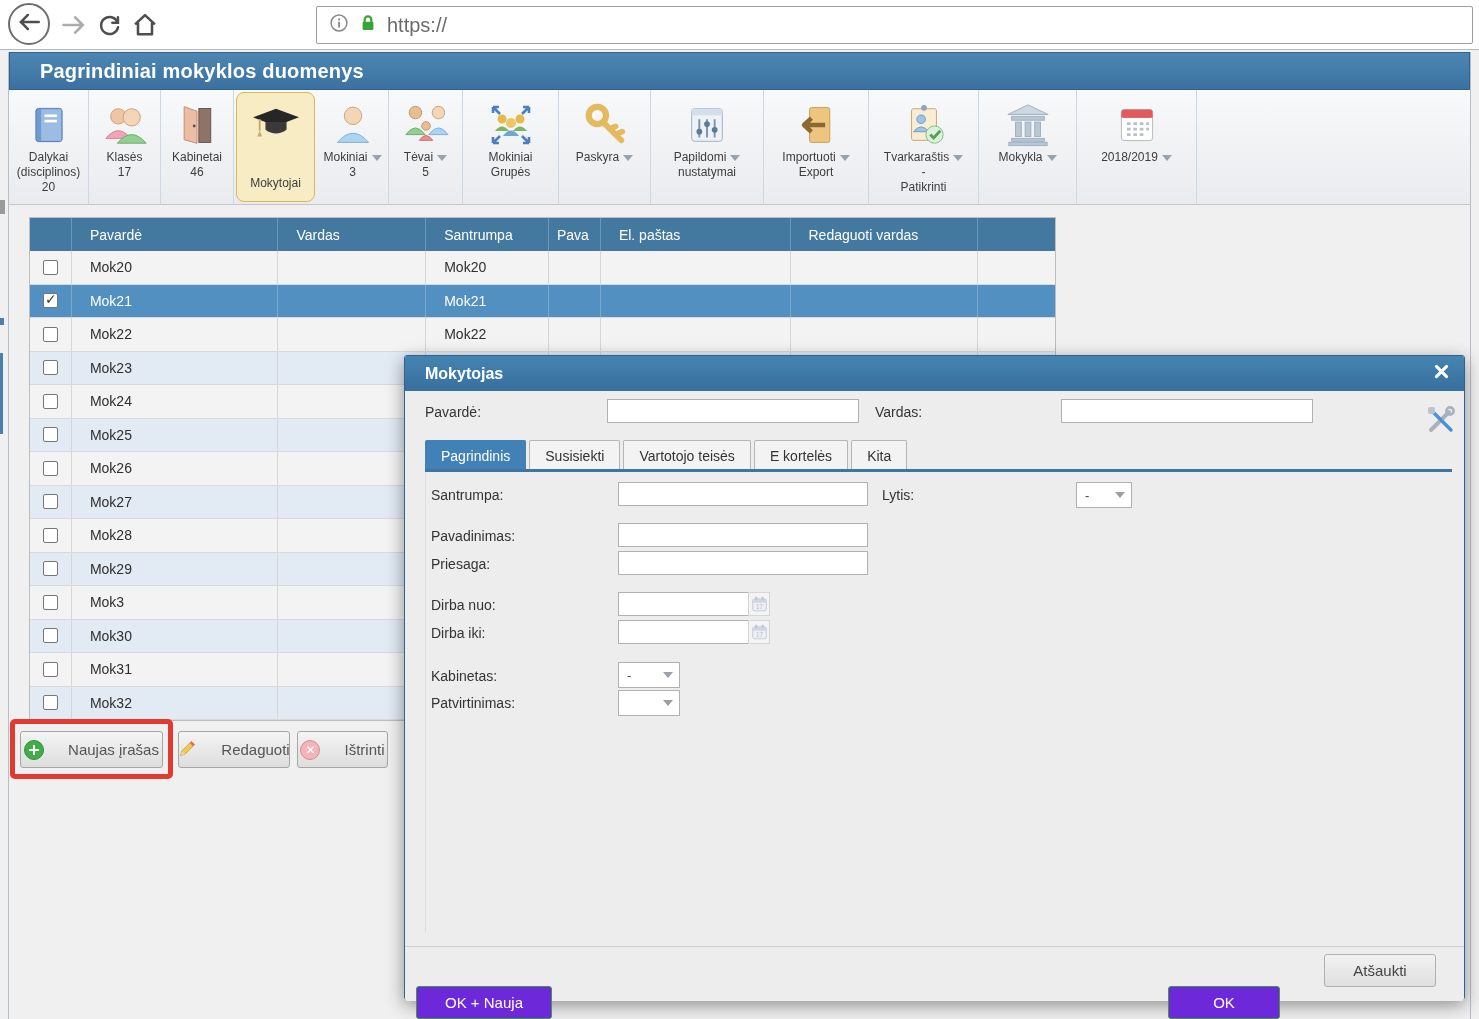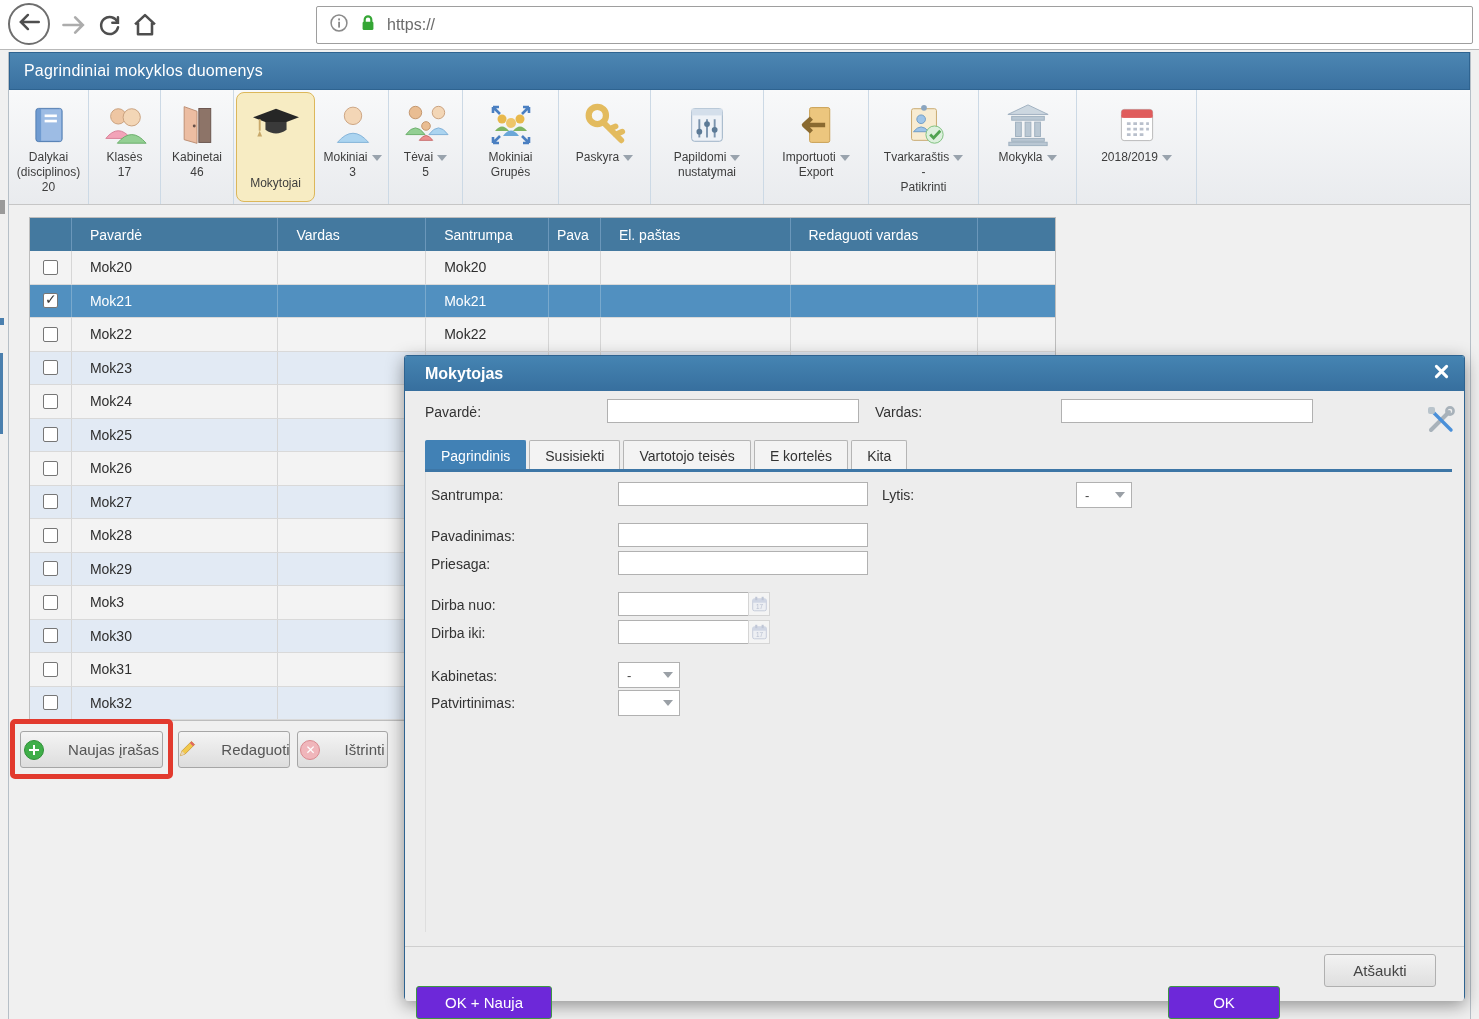--- a/index.html
+++ b/index.html
@@ -5,26 +5,26 @@
   * { margin:0; padding:0; box-sizing:border-box; }
   html,body { width:1479px; height:1019px; }
   body { font-family:"Liberation Sans","DejaVu Sans",sans-serif; background:#f0f0f0; position:relative; overflow:hidden; }
   .abs { position:absolute; }
 
   
   .browser-bar { left:0; top:0; width:1479px; height:50px; background:#fff; border-bottom:1px solid #b9b9b9; }
   .nav-btn { position:absolute; display:flex; align-items:center; justify-content:center; }
   .back-circle { left:8px; top:3px; width:42px; height:42px; border:2px solid #6e6e6e; border-radius:50%; background:#fff; }
   .addr-bar { position:absolute; left:316px; top:6px; width:1157px; height:38px; background:#fff; border:1px solid #9e9e9e; border-radius:2px; display:flex; align-items:center; padding-left:12px; gap:9px; }
-  .addr-url { color:#6b6b6b; font-size:16px; }
+  .addr-url { color:#6b6b6b; font-size:20px; }
 
   
   .panel { left:8px; top:52px; width:1463px; height:967px; background:#f0f0f0; border-left:1px solid #b6bfc7; border-right:1px solid #b6bfc7; }
   .title-bar { left:0; top:0; width:100%; height:38px; background:linear-gradient(#4c86b2,#3a71a0); border:1px solid #2e6390; display:flex; align-items:center; padding-left:14px; }
-  .title-bar span { color:#fff; font-size:16px; font-weight:normal; letter-spacing:.2px; }
+  .title-bar span { color:#fff; font-size:20px; font-weight:bold; letter-spacing:.2px;margin-left:16px; }
 
   
   .toolbar { left:0; top:38px; width:100%; height:115px; background:linear-gradient(#f8f9fa,#e9ebee); border-bottom:1px solid #c6c6c6; display:flex; align-items:stretch; }
   .tb-item { position:relative; border-right:1px solid #ccd9e5; display:flex; flex-direction:column; align-items:center; padding-top:10px; cursor:pointer; }
   .tb-icon { height:50px; display:flex; align-items:center; justify-content:center; }
   .tb-label { font-size:12px; color:#3d3d3d; line-height:15px; text-align:center; white-space:nowrap; }
   .tb-label.small { font-size:11px; }
   .tb-item.selected { background:#f7ecc3; border:1px solid #dcb75a; border-radius:8px; margin:2px 2px; padding-top:8px;gap:29px; }
   .dd-arrow { display:inline-block; margin-left:4px; border-left:5px solid transparent; border-right:5px solid transparent; border-top:6px solid #99a3ad; vertical-align:middle; }
   .tb-fill { flex:1; }

